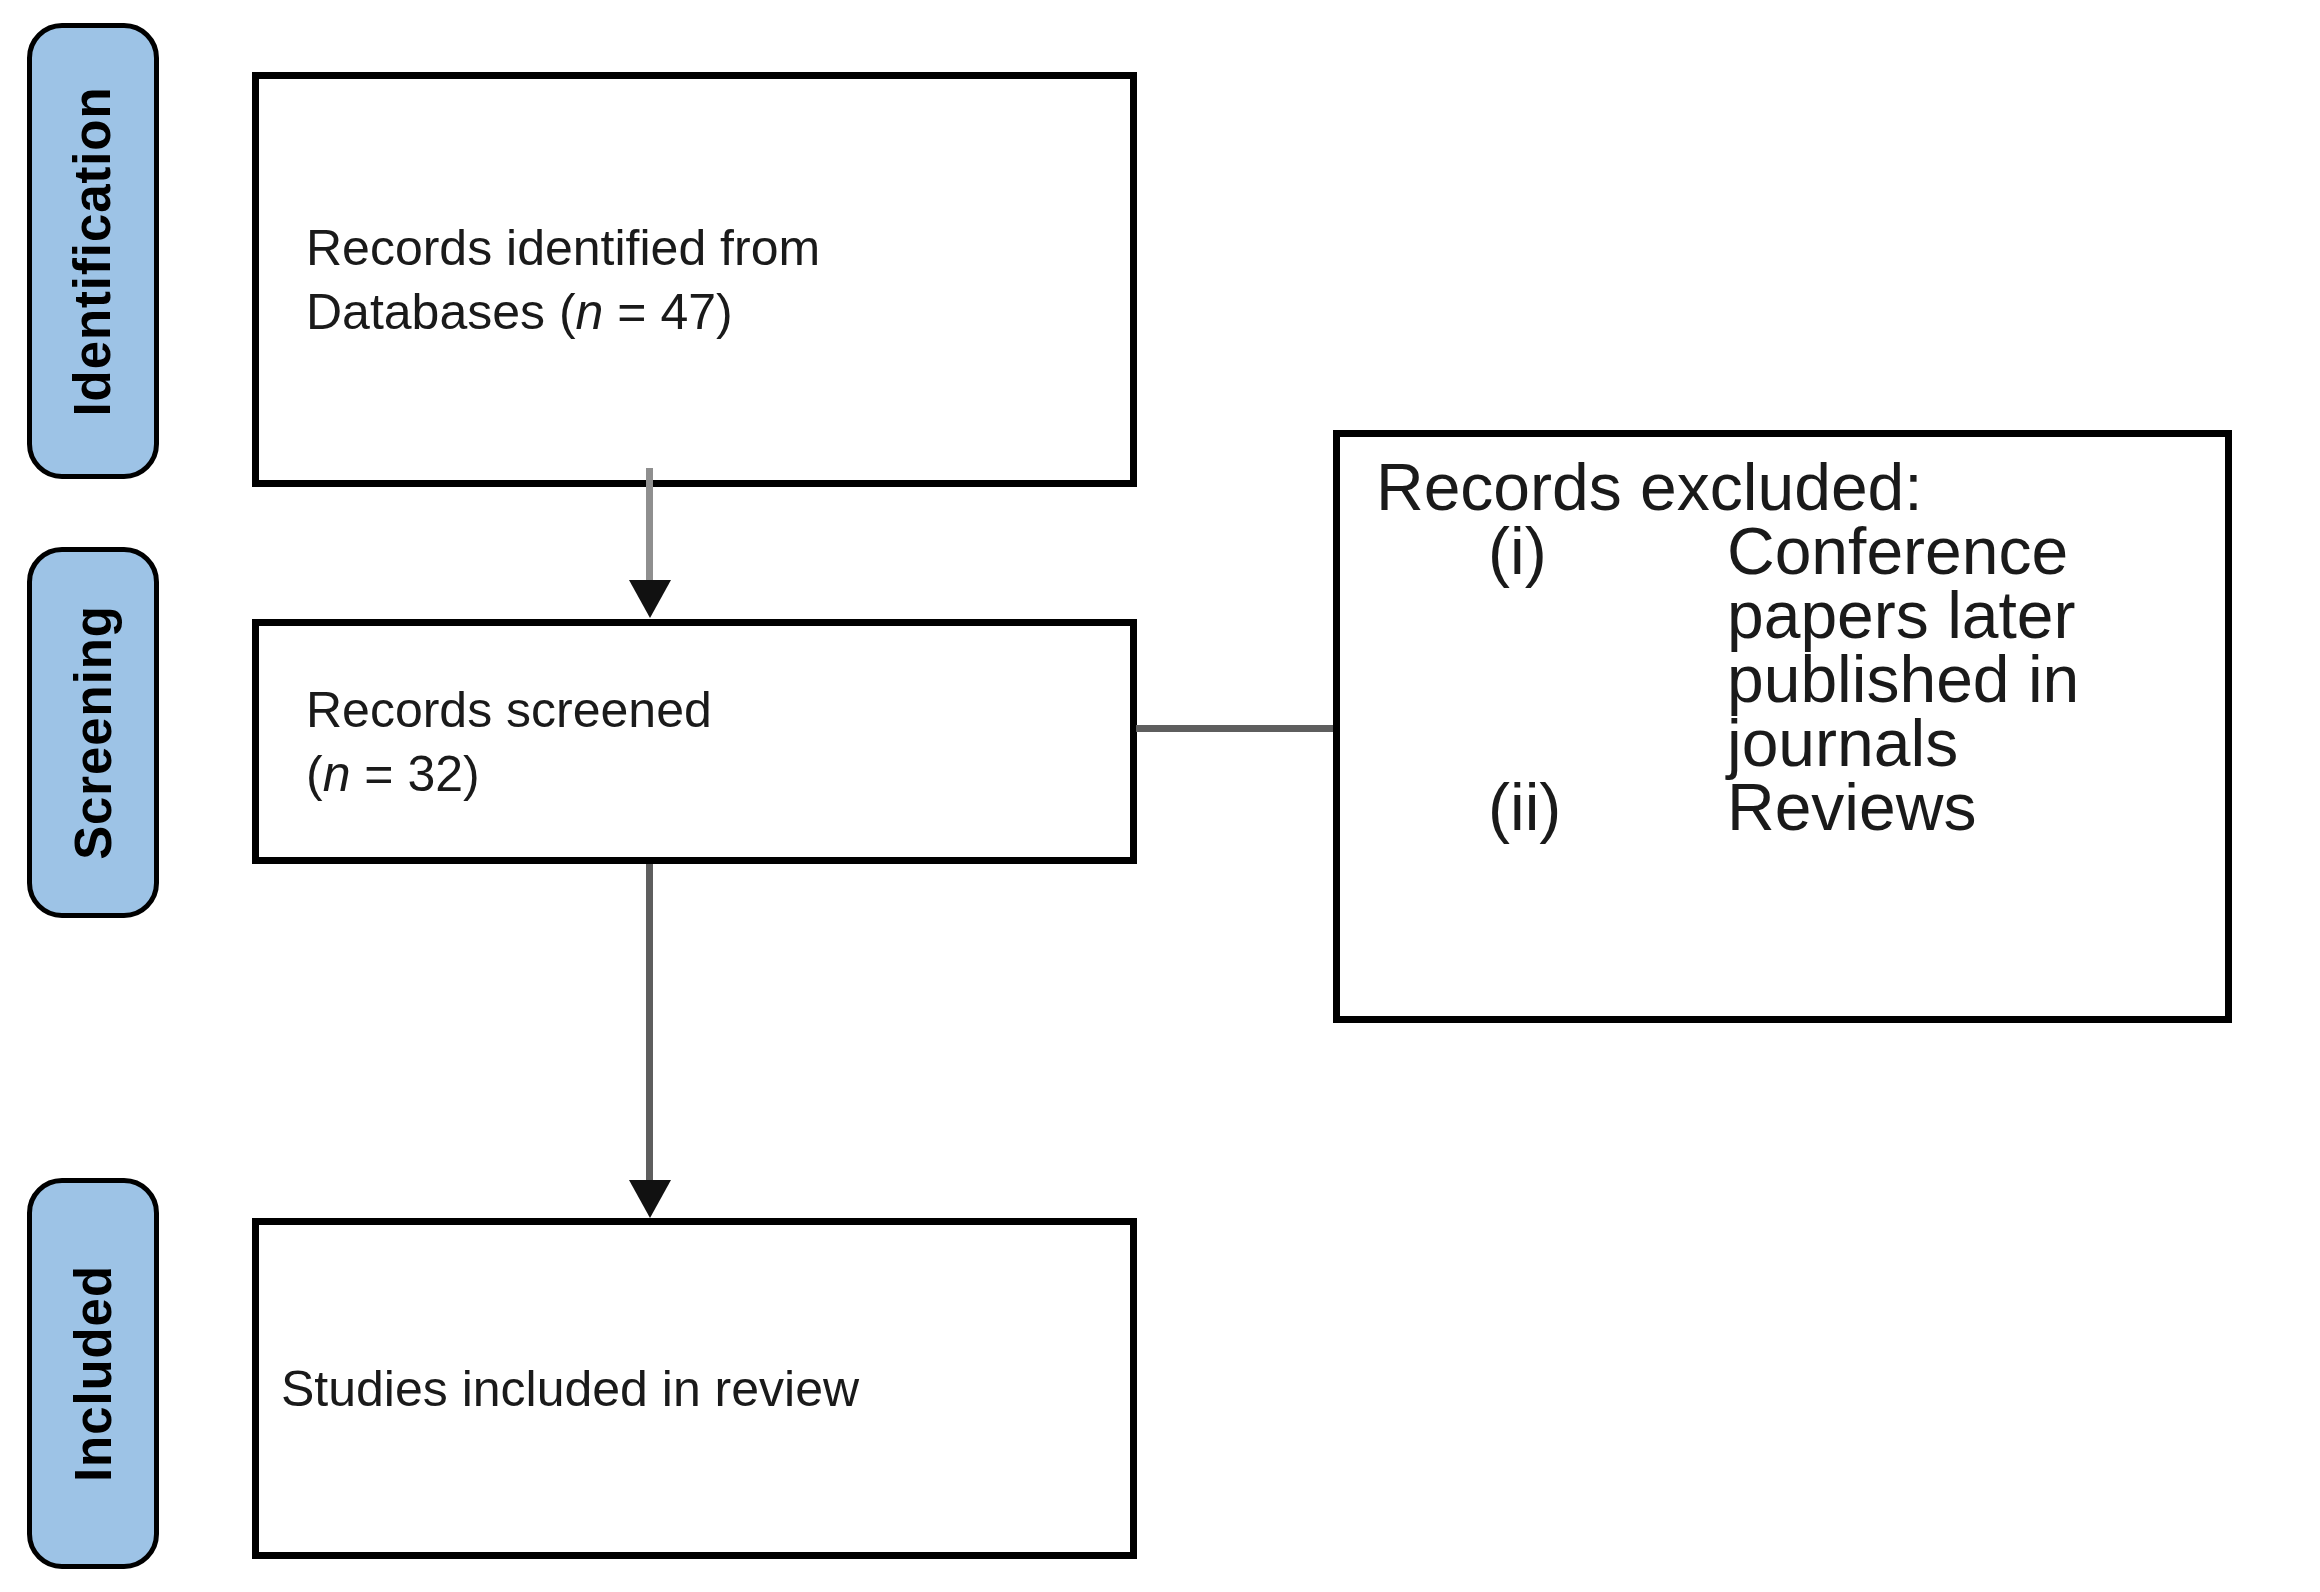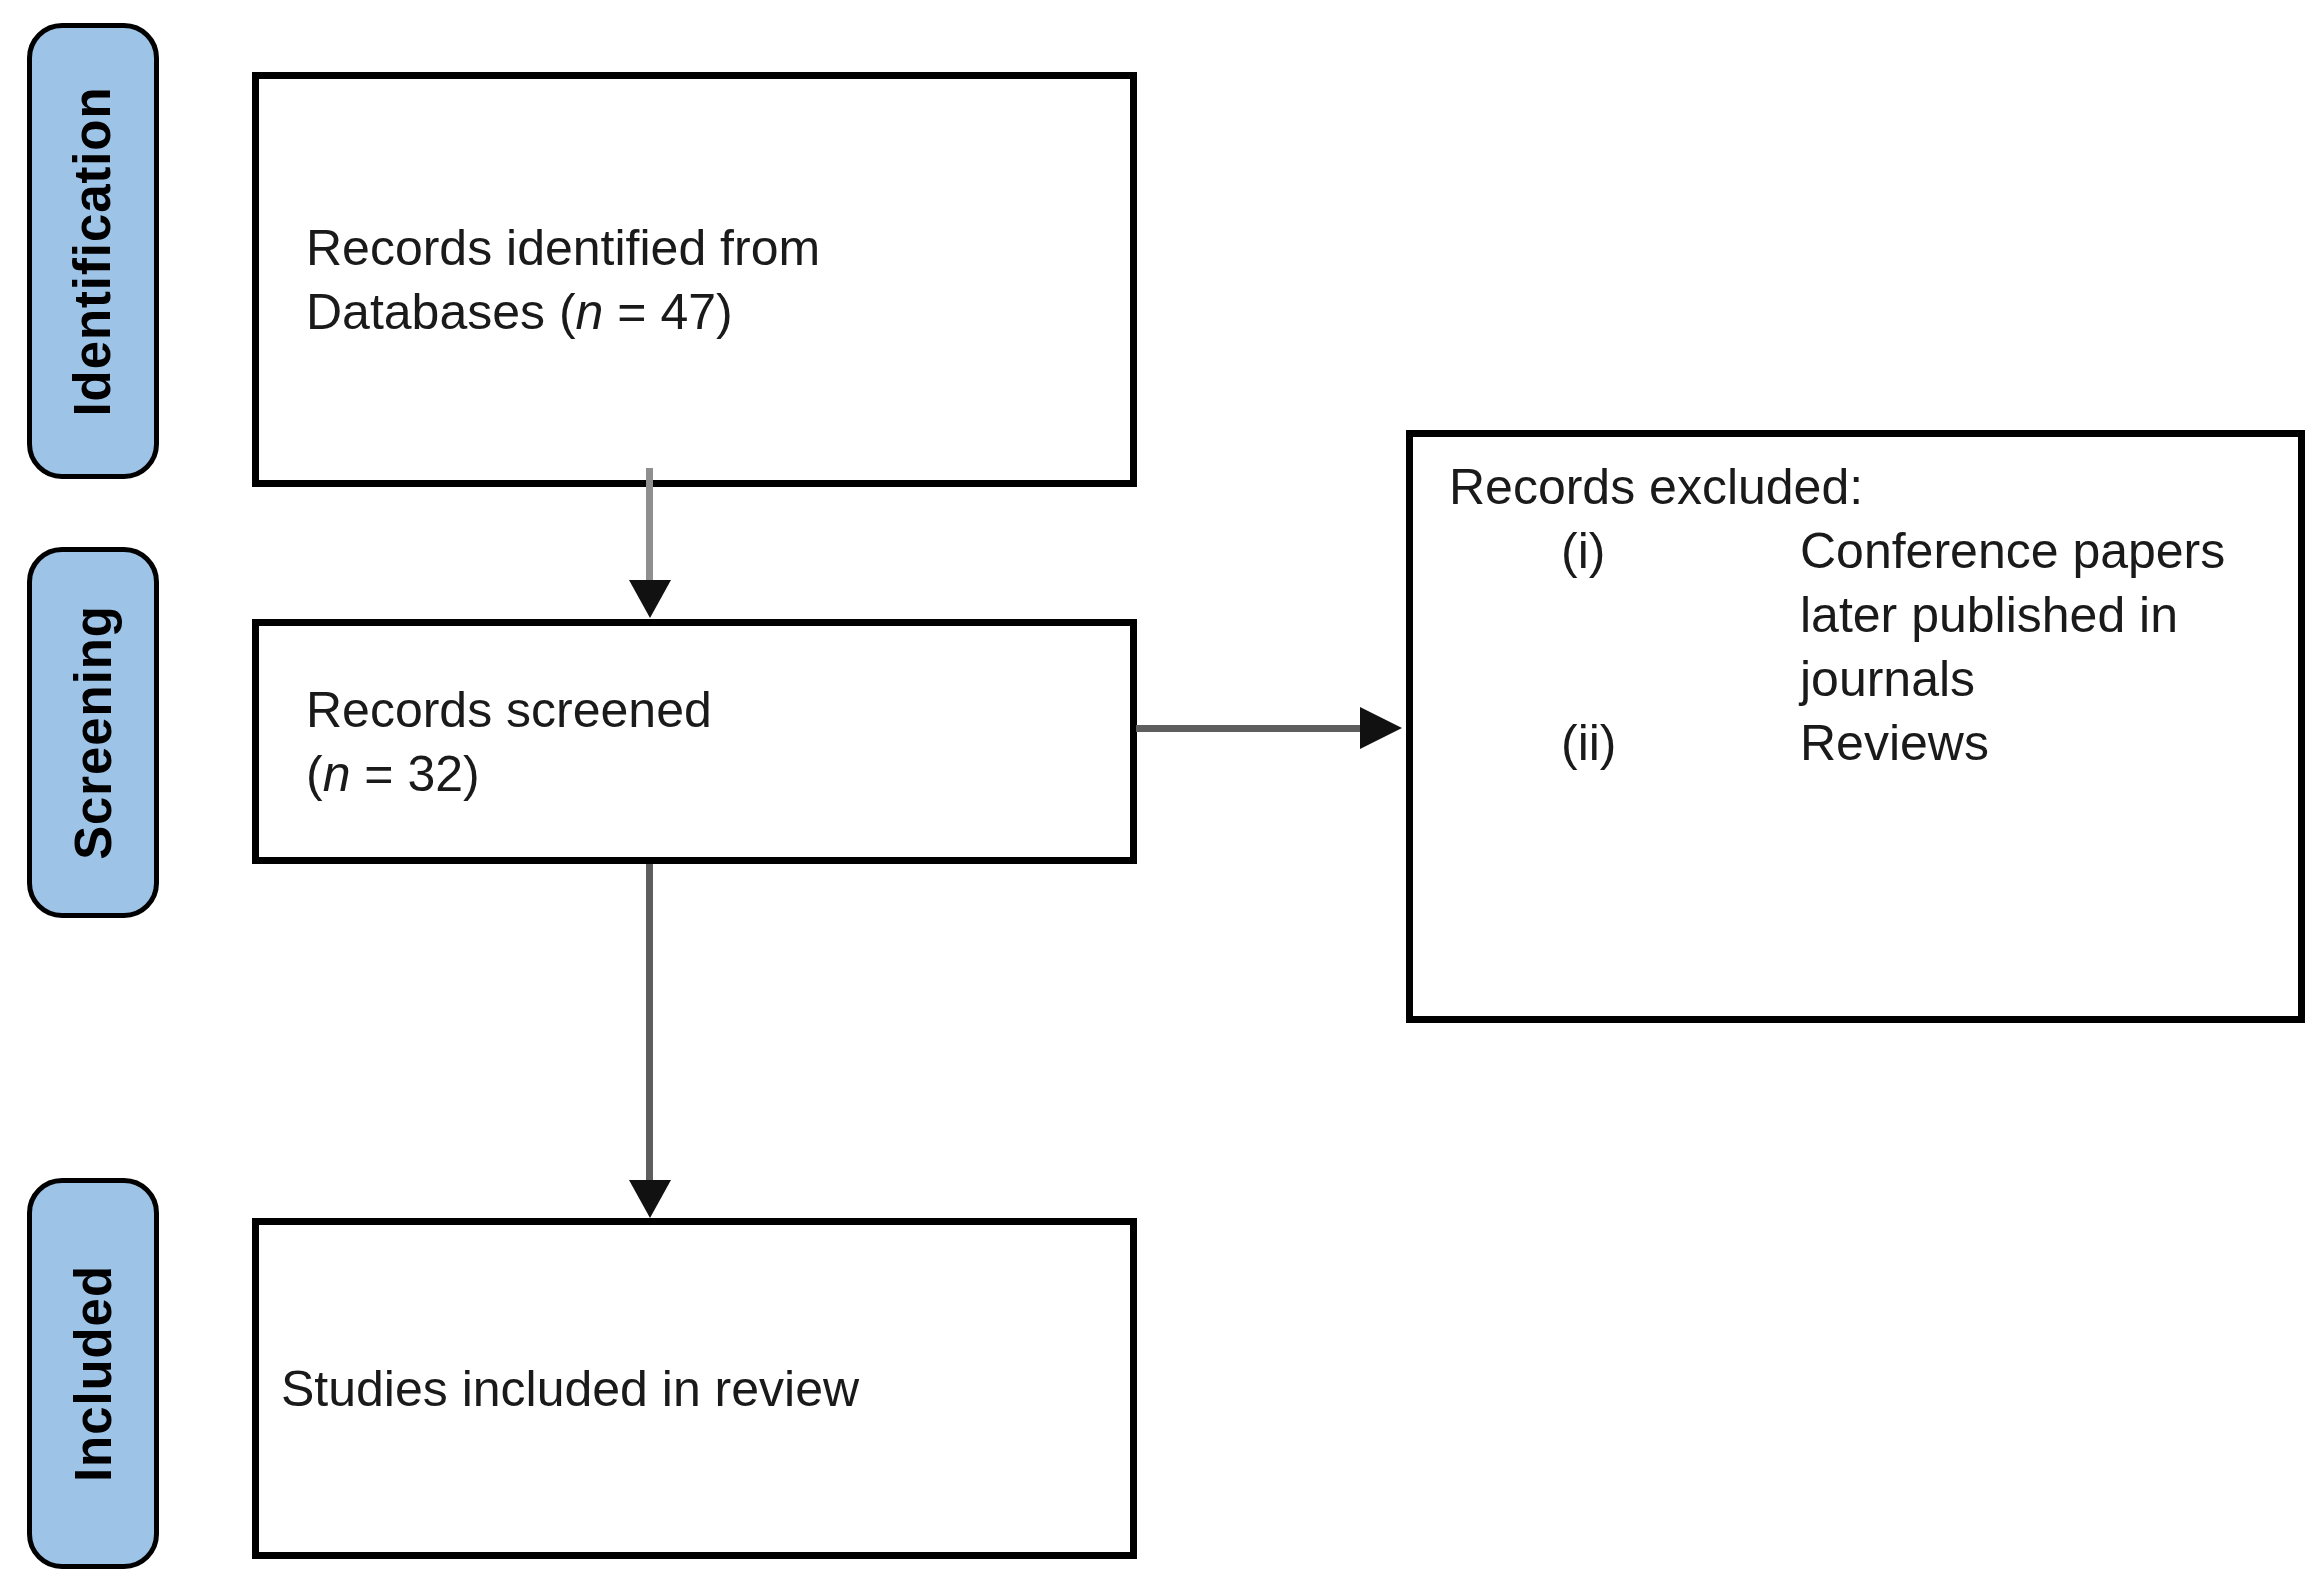--- a/index.html
+++ b/index.html
@@ -54,26 +54,26 @@
     font-size:50px;line-height:64px;
   }
   .box-identified{top:44px;height:415px;margin-top:28px;}
   .box-screened{top:619px;height:245px;}
   .box-included{top:1218px;height:341px;padding-left:22px;}
   .flow-box .line{white-space:nowrap;}
 
   
   .excluded-box{
     position:absolute;
-    left:1406px;top:430px;width:899px;height:593px;
+    left:1333px;top:430px;width:899px;height:593px;
     background:#fff;
     border:7.3px solid var(--box-border);
     box-sizing:border-box;
     padding:18px 18px 18px 36px;
-    font-size:50px;line-height:64px;
+    font-size:66px;line-height:64px;
   }
   .excluded-row{display:flex;align-items:flex-start;}
   .excluded-numeral{
     margin-left:112px;
     width:203px;
     flex:none;
   }
   .excluded-text{width:509px;flex:none;margin-left:36px;}
 
   

